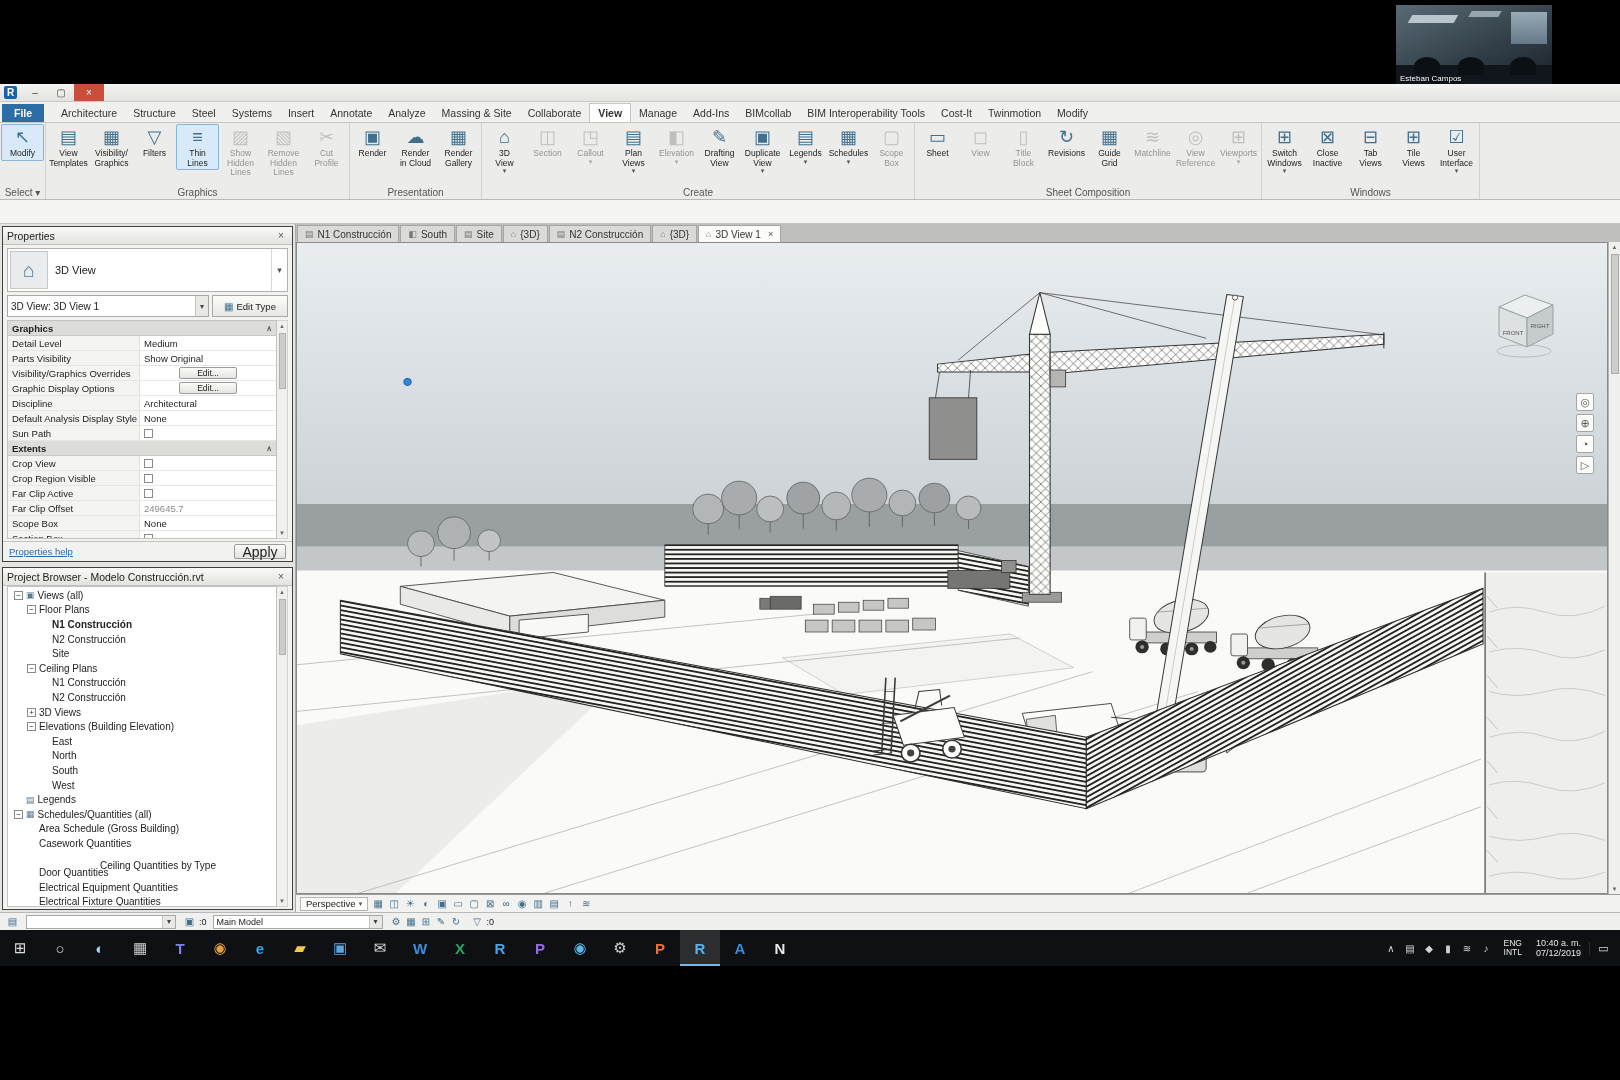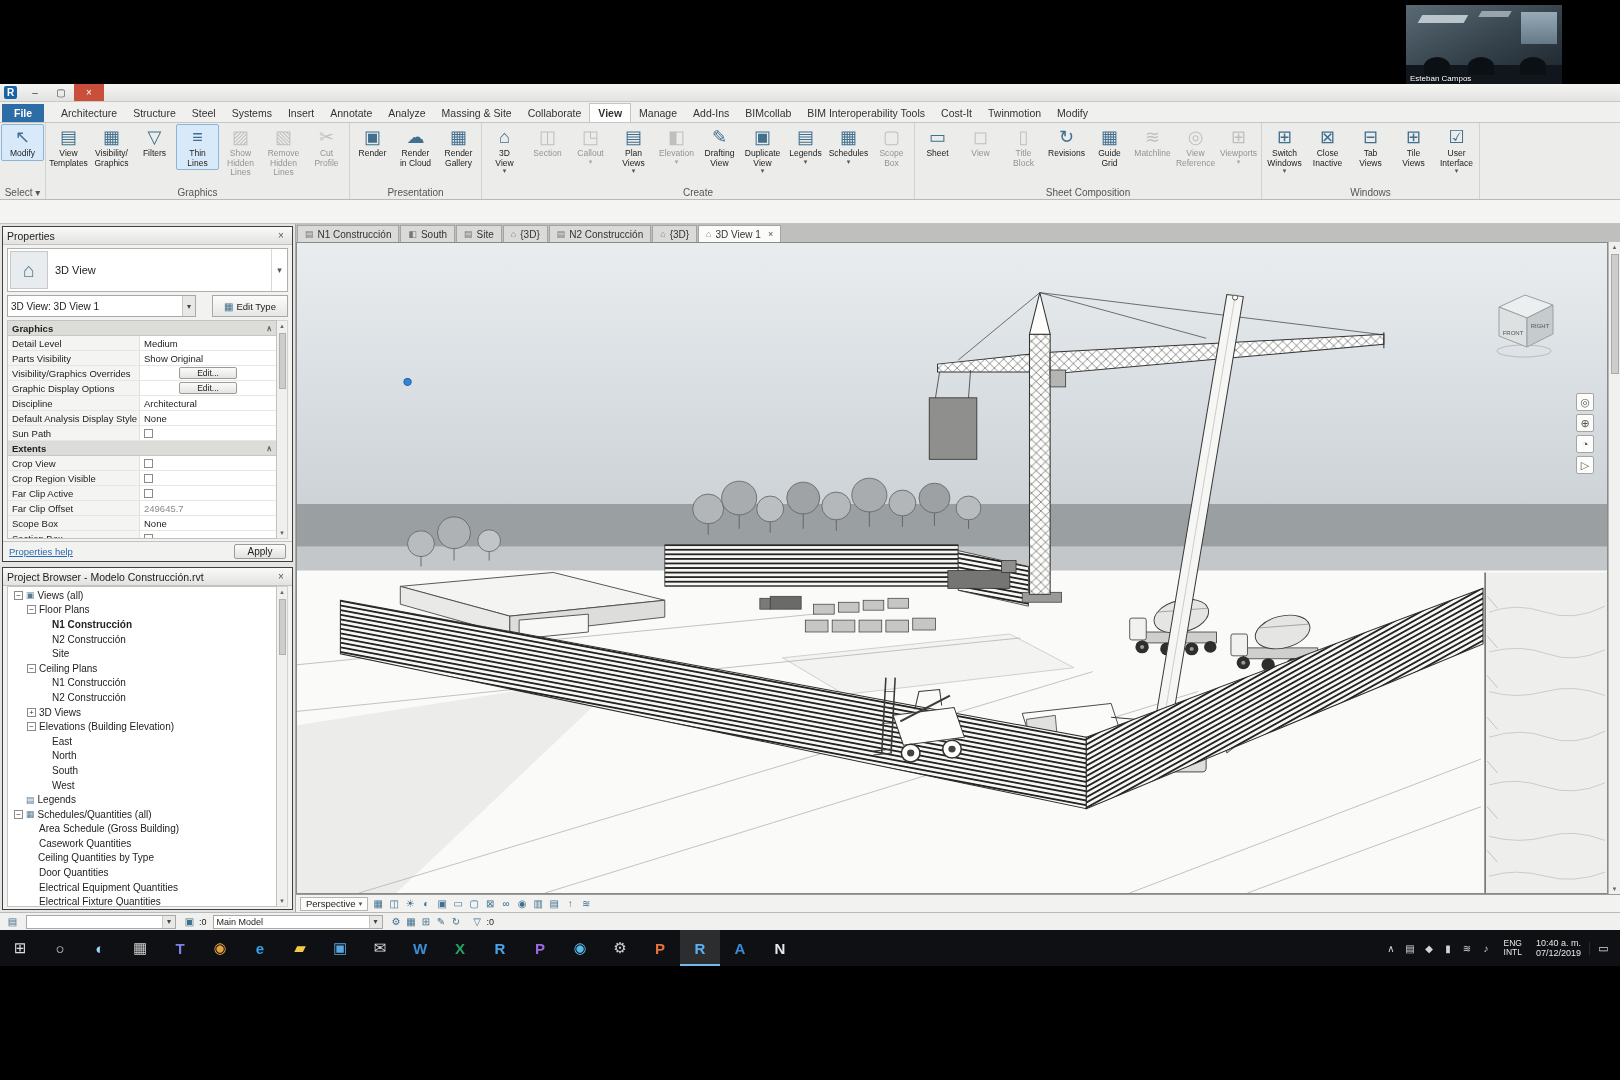--- a/index.html
+++ b/index.html
@@ -1,20 +1,20 @@
 <!DOCTYPE html>
 <html><head>
 <meta charset="utf-8">
 <style>
 *{margin:0;padding:0;box-sizing:border-box}
 html,body{background:#000}
 body{font-family:"Liberation Sans",sans-serif}
 .screen{position:relative;width:1620px;height:1080px;background:#000;overflow:hidden}
 
-.webcam{position:absolute;right:58px;top:5px;width:156px;height:80px;background:linear-gradient(155deg,#5a6a74 0%,#33404a 55%,#1a2128 100%);overflow:hidden}
+.webcam{position:absolute;right:68px;top:5px;width:156px;height:80px;background:linear-gradient(155deg,#5a6a74 0%,#33404a 55%,#1a2128 100%);overflow:hidden}
 .webcam .light1{position:absolute;left:14px;top:10px;width:46px;height:8px;background:#cdd8dd;transform:skewX(-30deg);opacity:.85}
 .webcam .light2{position:absolute;left:74px;top:6px;width:30px;height:6px;background:#bcc9cf;transform:skewX(-30deg);opacity:.7}
 .webcam .win{position:absolute;right:5px;top:7px;width:36px;height:32px;background:linear-gradient(#a8bcc8,#6f8494);opacity:.85}
 .webcam .desk{position:absolute;left:0;bottom:0;width:100%;height:20px;background:#10161c}
 .webcam .p{position:absolute;bottom:10px;width:26px;height:18px;border-radius:50% 50% 0 0;background:#0b1014}
 .webcam .name{position:absolute;left:4px;bottom:2px;font-size:8px;color:#fff;text-shadow:0 1px 2px #000}
 
 .app{position:absolute;left:0;top:84px;width:1620px;height:846px;background:#f0f0ee;display:flex;flex-direction:column;font-size:11px;color:#222}
 .titlebar{height:18px;background:linear-gradient(#f4f4f2,#e3e3e1);display:flex;align-items:center;border-bottom:1px solid #c8c8c6;flex:0 0 18px}
 .rlogo{width:13px;height:13px;margin:0 5px 0 4px;background:#1763a6;color:#fff;font-weight:bold;font-size:10px;line-height:13px;text-align:center;border-radius:2px}
@@ -43,21 +43,21 @@
 .panel{background:#f2f2f0;border:1px solid #404040;display:flex;flex-direction:column;min-height:0}
 .props{flex:0 0 336px}
 .browser{flex:1}
 .phead{height:18px;background:linear-gradient(#fafaf8,#e2e2e0);border-bottom:1px solid #c2c2c0;display:flex;align-items:center;padding:0 4px;font-size:10.5px;flex:0 0 18px}
 .phead .t{flex:1;white-space:nowrap;overflow:hidden}
 .phx{width:14px;text-align:center;color:#555;font-size:10px}
 .typesel{height:44px;margin:3px 4px 0;background:#fff;border:1px solid #b0b0ae;display:flex;align-items:center;flex:0 0 44px}
 .typeico{width:38px;height:38px;margin:2px;background:#e8ecef;border:1px solid #c8c8c6;font-size:20px;color:#5a7a90;display:flex;align-items:center;justify-content:center}
 .typename{flex:1;font-size:11px;padding-left:5px}
 .typearw{width:16px;color:#555;font-size:9px;align-self:stretch;display:flex;align-items:center;justify-content:center;border-left:1px solid #d8d8d6}
-.selrow{height:22px;display:flex;margin:3px 4px;gap:16px;flex:0 0 22px}
+.selrow{height:22px;display:flex;margin:3px 4px;gap:3px;flex:0 0 22px}
 .combo{flex:1;background:#fff;border:1px solid #a8a8a6;display:flex;align-items:center;font-size:10px;min-width:0}
 .combo .cv{flex:1;white-space:nowrap;overflow:hidden;padding:0 3px}
 .carw{width:13px;align-self:stretch;display:flex;align-items:center;justify-content:center;background:#e8e8e6;border-left:1px solid #c6c6c4;font-size:8px;color:#444}
 .edittype{width:76px;background:linear-gradient(#fcfcfa,#e6e6e4);border:1px solid #a8a8a6;display:flex;align-items:center;justify-content:center;gap:3px;font-size:9.5px}
 .etico{font-size:10px;color:#41708f}
 .propsbody{flex:1;display:flex;min-height:0;margin:0 4px}
 .pgrid{flex:1;border:1px solid #c2c2c0;background:#fff;overflow:hidden}
 .psec{height:15px;background:#dcdcd8;border-bottom:1px solid #c6c6c4;display:flex;align-items:center;padding:0 4px;font-weight:bold;font-size:9.5px}
 .psec .sl{flex:1}
 .psecarw{color:#666;font-size:8px}
@@ -66,21 +66,21 @@
 .pval{flex:1;font-size:9.5px;padding:0 4px;display:flex;align-items:center;white-space:nowrap;overflow:hidden}
 .pval.muted{color:#8a8a88}
 .pbtn{margin:auto;width:58px;height:12px;background:linear-gradient(#fbfbf9,#e4e4e2);border:1px solid #9a9a98;border-radius:2px;font-size:8.5px;display:flex;align-items:center;justify-content:center}
 .pchk{width:9px;height:9px;border:1px solid #8a8a88;background:#fff}
 .pscroll{width:11px;background:#f0f0ee;border:1px solid #d2d2d0;border-left:none;display:flex;flex-direction:column;align-items:center;font-size:6px;color:#666}
 .thumb{width:7px;height:56px;background:#cdcdcb;border:1px solid #b0b0ae;margin-top:2px}
 .sarw{height:10px;display:flex;align-items:center}
 .spacefill{flex:1}
 .pfoot{height:20px;border-top:1px solid #c2c2c0;display:flex;align-items:center;padding:0 6px;margin-top:2px;flex:0 0 20px}
 .phelp{color:#2a6ab0;text-decoration:underline;font-size:9.5px;flex:1}
-.applybtn{width:52px;height:15px;background:linear-gradient(#fbfbf9,#e2e2e0);border:1px solid #9a9a98;font-size:10px;display:flex;align-items:center;justify-content:center;border-radius:2px}
+.applybtn{width:52px;height:15px;background:linear-gradient(#fbfbf9,#e2e2e0);border:1px solid #9a9a98;font-size:14px;display:flex;align-items:center;justify-content:center;border-radius:2px}
 .treewrap{flex:1;display:flex;min-height:0;margin:0 4px 2px 4px}
 .tree{flex:1;background:#fff;border:1px solid #c2c2c0;overflow:hidden;padding-top:1px}
 .titem{height:14.6px;display:flex;align-items:center;font-size:10px;white-space:nowrap}
 .titem.bold{font-weight:bold}
 .texp{width:9px;height:9px;border:1px solid #8a8a88;background:#fff;font-size:8px;line-height:7px;text-align:center;margin-right:3px;color:#333;flex:0 0 9px}
 .texp.none{border:none;background:none}
 .tico{font-size:9px;color:#5a7a90;margin-right:3px}
 
 .drawing{flex:1;display:flex;flex-direction:column;min-width:0;background:#c9c9c7}
 .vtabs{height:18px;display:flex;align-items:flex-end;background:#bfbfbd;padding-left:1px;gap:1px;flex:0 0 18px}
@@ -623,21 +623,21 @@
                   <span>Schedules/Quantities (all)</span>
                 </div>
                 <div class="titem" style="padding-left: 19px;">
                   <span class="texp none"></span>
                   <span>Area Schedule (Gross Building)</span>
                 </div>
                 <div class="titem" style="padding-left: 19px;">
                   <span class="texp none"></span>
                   <span>Casework Quantities</span>
                 </div>
-                <div class="titem" style="padding-left: 18px;">
+                <div class="titem" style="padding-left: 32px; flex-direction: column;">
                   <span class="texp none"></span>
                   <span>Ceiling Quantities by Type</span>
                 </div>
                 <div class="titem" style="padding-left: 19px;">
                   <span class="texp none"></span>
                   <span>Door Quantities</span>
                 </div>
                 <div class="titem" style="padding-left: 19px;">
                   <span class="texp none"></span>
                   <span>Electrical Equipment Quantities</span>

